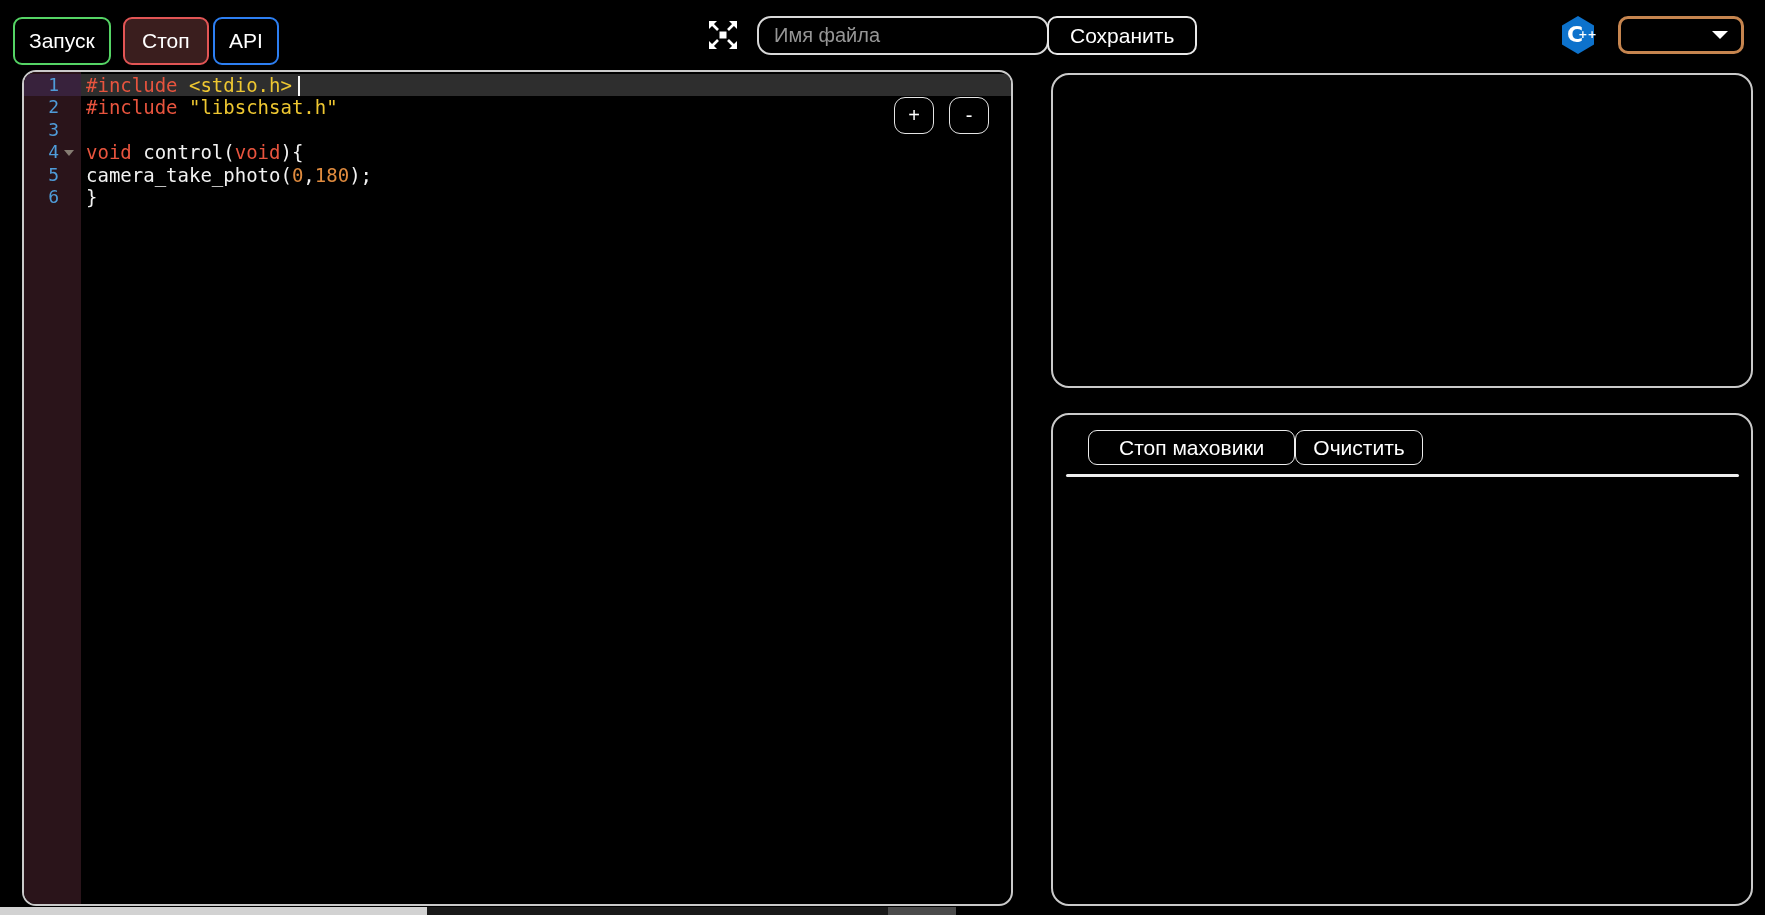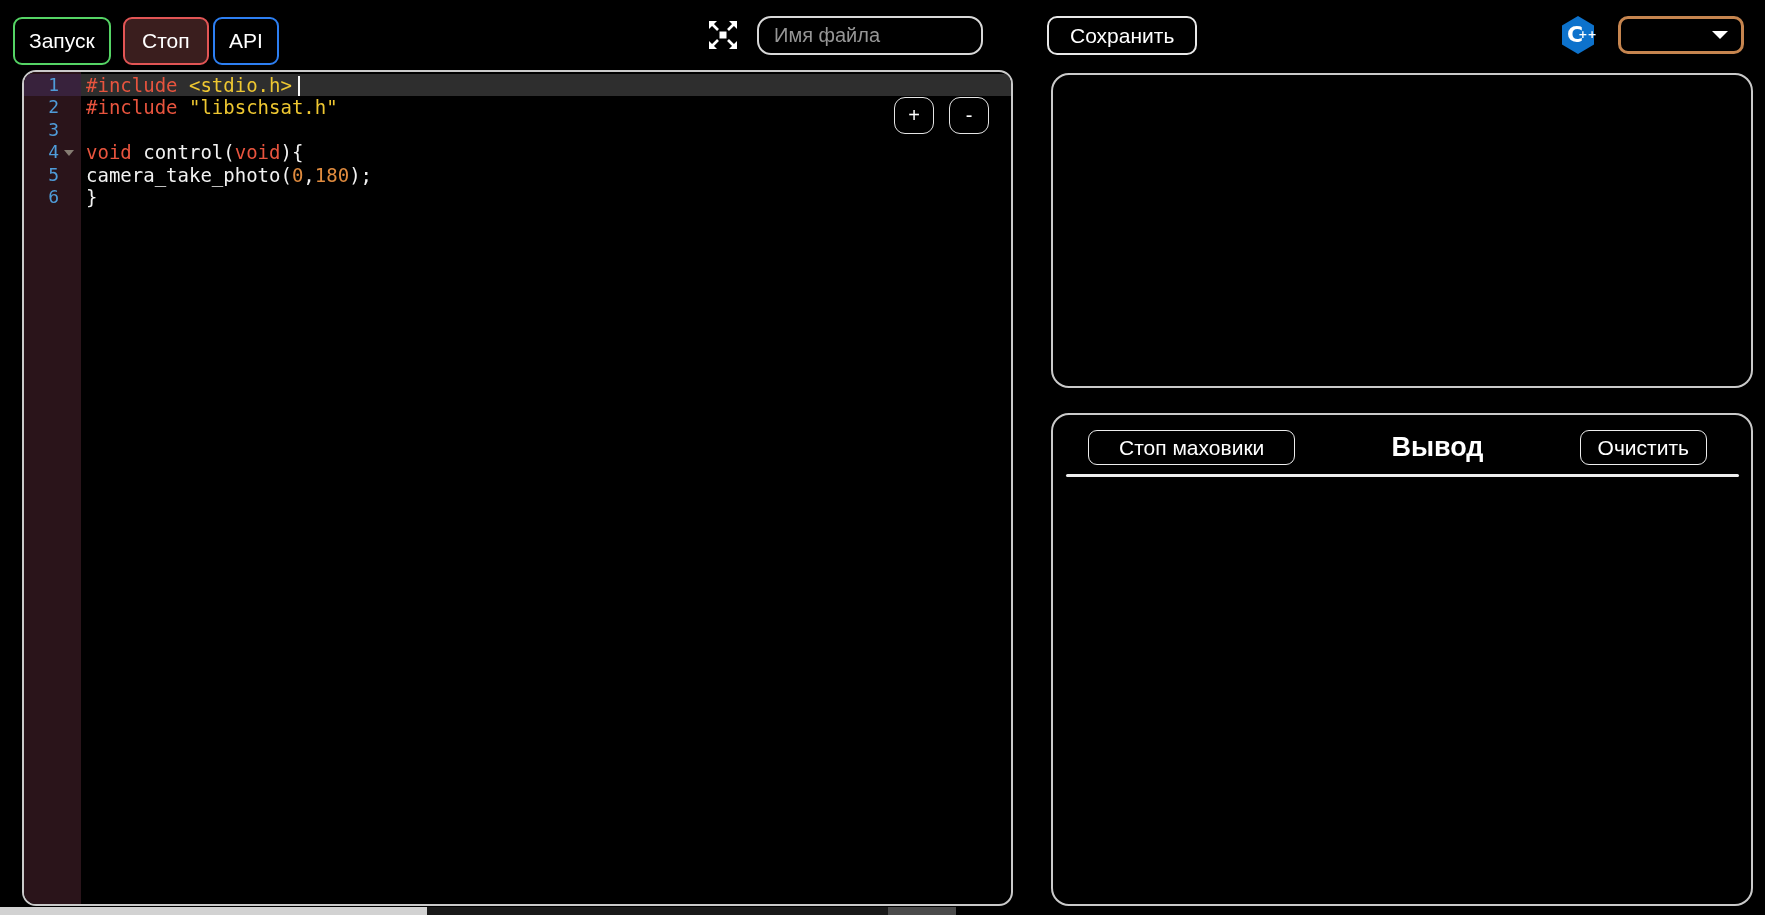--- a/index.html
+++ b/index.html
@@ -29,21 +29,21 @@
     justify-content: center;
     cursor: pointer;
   }
   .btn-run  { left: 13px;  padding: 0 14px; border-color: #55d465; }
   .btn-stop { left: 123px; padding: 0 17px; border-color: #e25555; background: #3a1e1e; }
   .btn-api  { left: 213px; padding: 0 14px; border-color: #2d7ff2; }
 
   .expand-ico { left: 706px; top: 18px; width: 34px; height: 34px; cursor: pointer; }
 
   .filename {
-    left: 757px; top: 16px; width: 226px; height: 39px;
+    left: 757px; top: 16px; width: 292px; height: 39px;
     background: #000; border: 2px solid #d8d8d8; border-radius: 14px;
     color: #fff; font-size: 20px; padding: 0 15px; outline: none;
     font-family: "Liberation Sans", sans-serif;
   }
   .filename::placeholder { color: #969696; }
 
   .btn-save {
     left: 1047px; top: 16px; height: 39px; padding: 0 21px;
     border: 2px solid #e8e8e8; border-radius: 10px; background: #000;
     color: #fff; font-size: 21px; display: flex; align-items: center; cursor: pointer;
@@ -216,21 +216,20 @@
     </div>
   <button class="font-btn font-plus">+</button>
   <button class="font-btn font-minus">-</button>
 </div>
 
 <div class="abs panel preview-panel"></div>
 
 <div class="abs panel output-panel">
   <div class="output-header">
     <button class="hdr-btn btn-flywheels">Стоп маховики</button>
-    <div class="output-title">Вывод</div>
     <button class="hdr-btn btn-clear">Очистить</button>
   </div>
   <div class="output-hr"></div>
 </div>
 
 <div class="abs scroll-track"></div>
 <div class="abs scroll-seg"></div>
 <div class="abs scroll-thumb"></div>
 
 </body></html>

